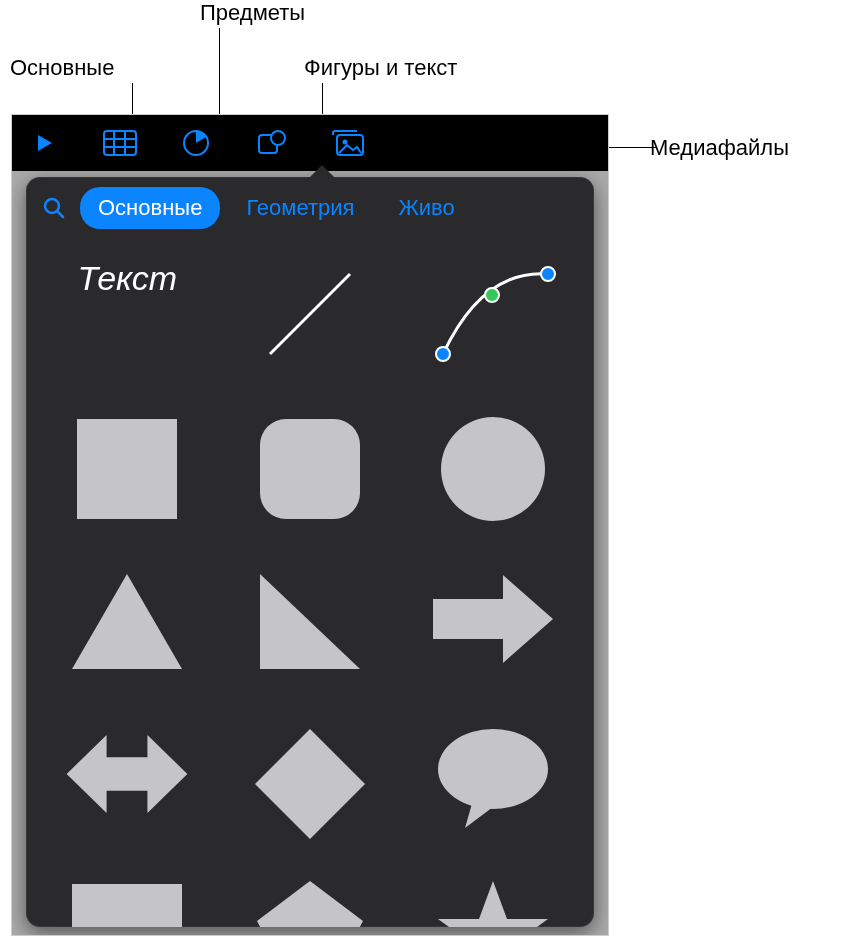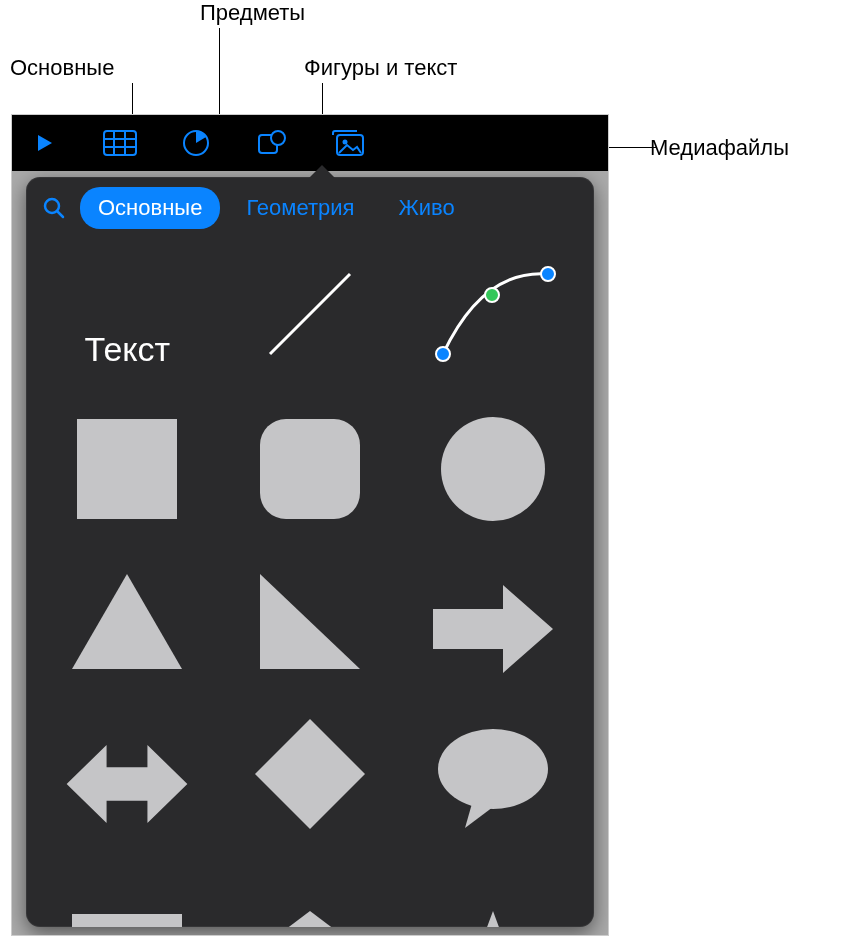--- a/index.html
+++ b/index.html
@@ -104,23 +104,24 @@
       grid-template-columns: repeat(3, 1fr);
       padding: 20px 30px 0 30px;
       gap: 45px 40px;
       justify-items: center;
       align-items: center;
     }
     .shape-cell {
       width: 130px;
       height: 110px;
       display: flex;
-      align-items: flex-end;
+      align-items: flex-start;
       justify-content: center;
       cursor: pointer;
+      font-style: italic;
     }
     .text-shape {
       color: #fff;
       font-size: 34px;
       font-weight: 400;
     }
     svg.shape { display: block; }
     .fill-shape { fill: #c5c5c7; }
   </style>
 </head>

